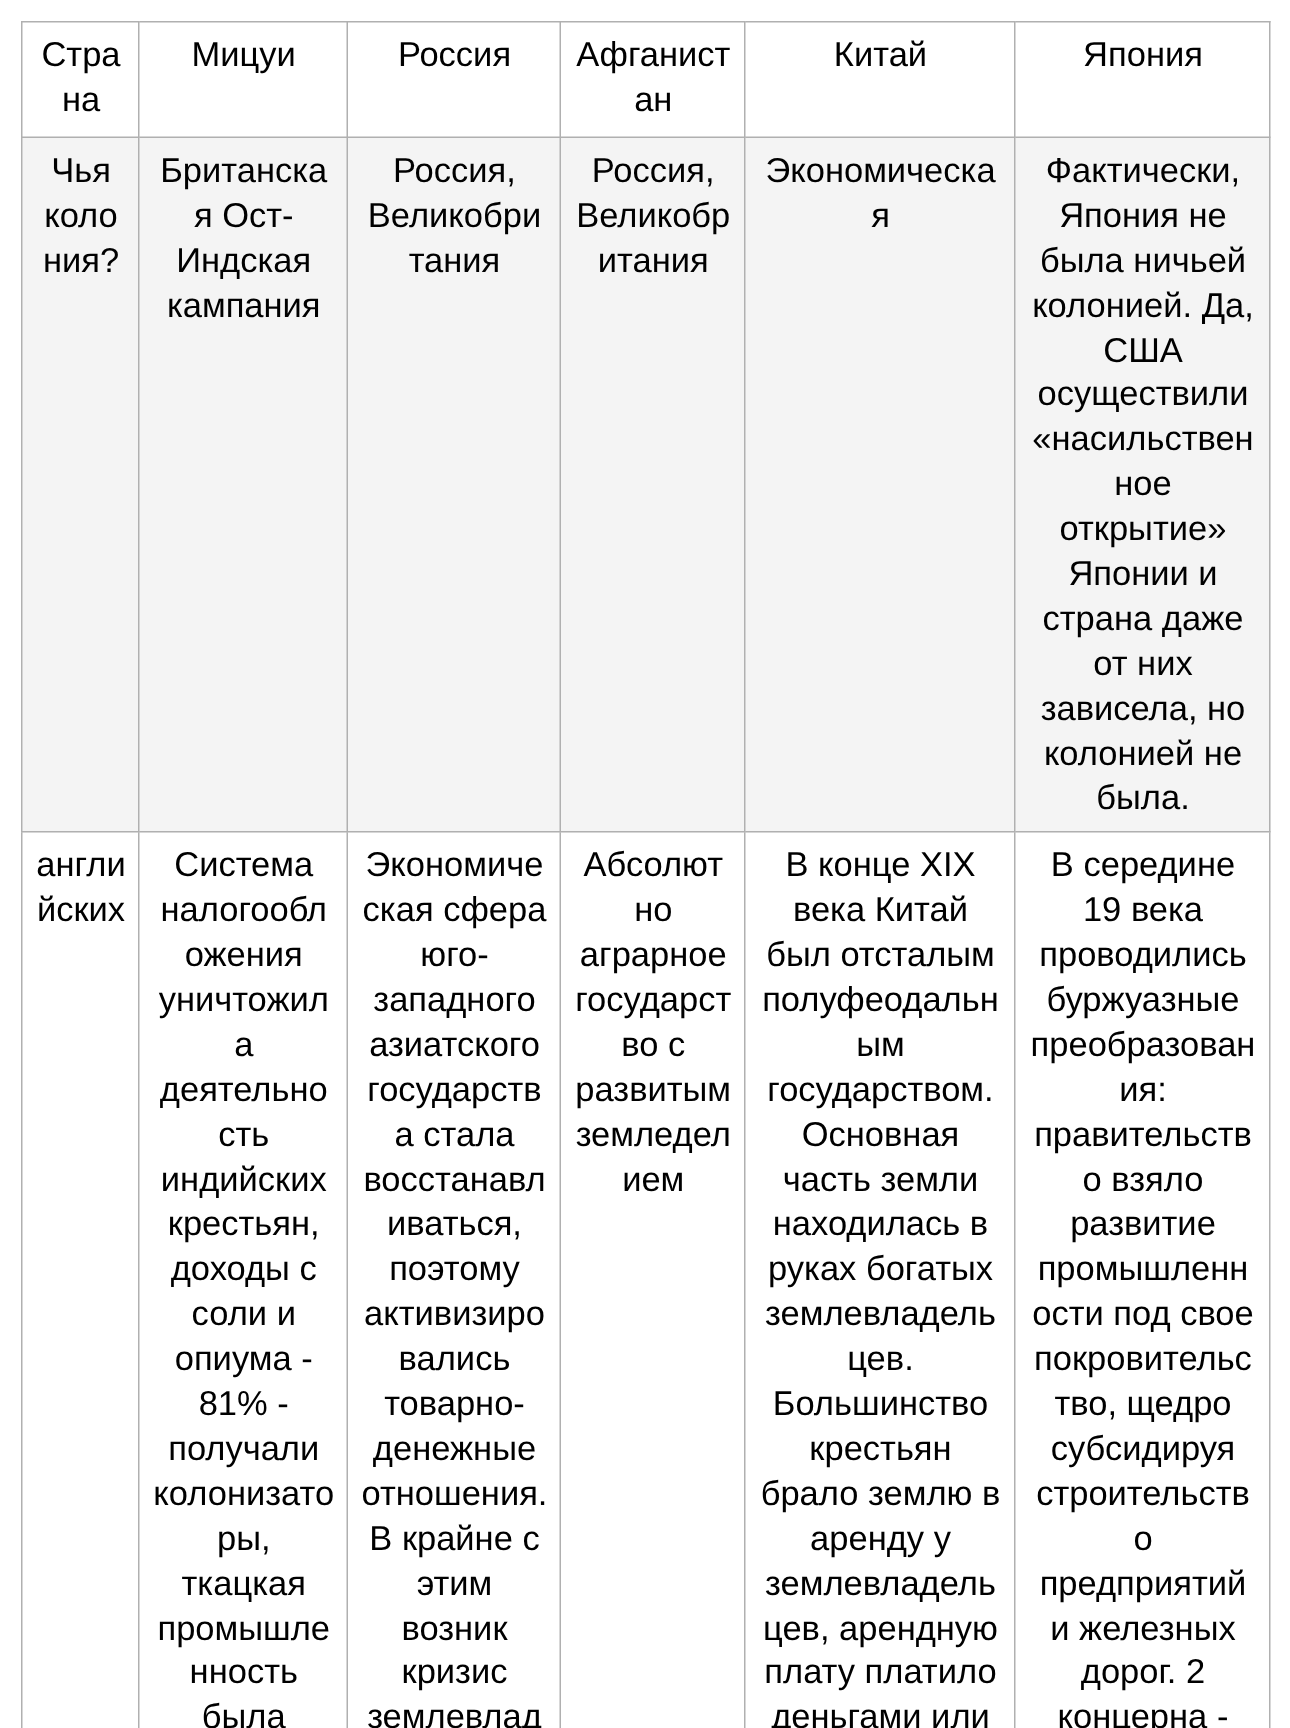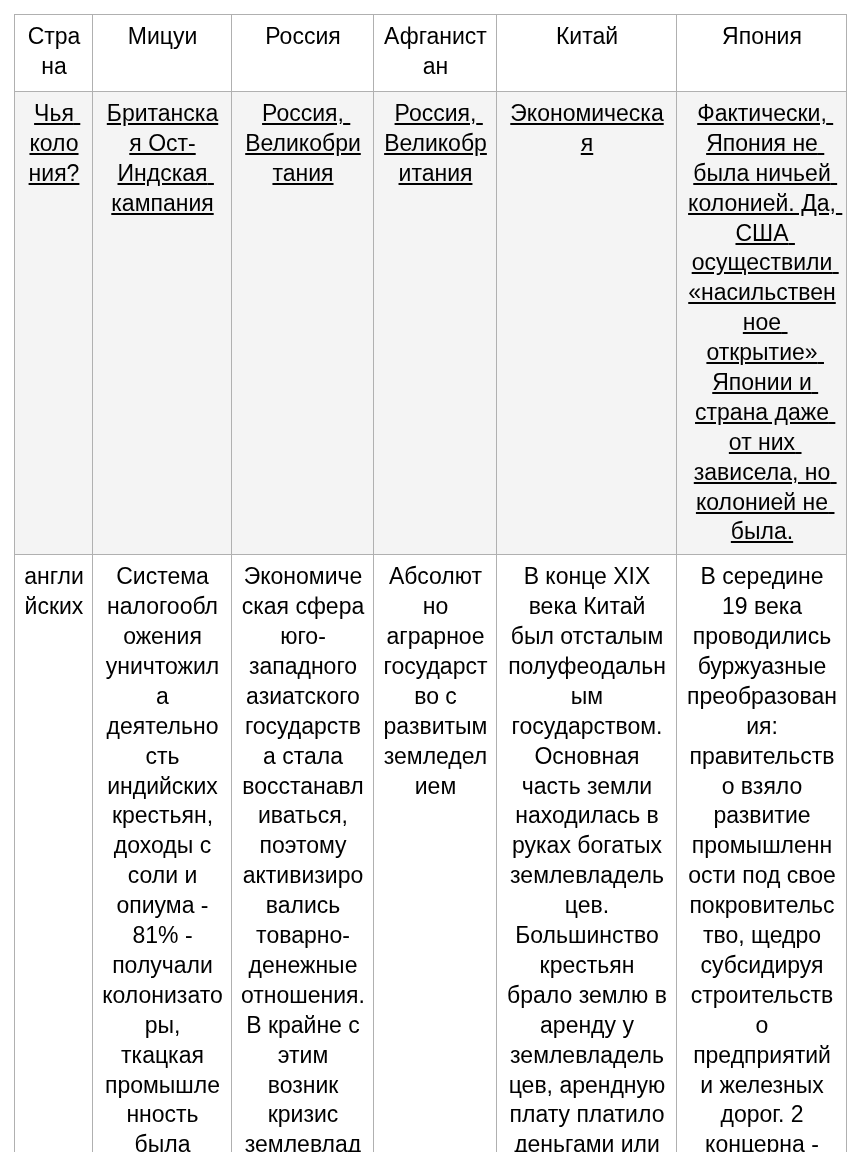--- a/index.html
+++ b/index.html
@@ -52,21 +52,21 @@
   
   col.c-label    { width: 78px; }
   col.c-india    { width: 139px; }
   col.c-persia   { width: 142px; }
   col.c-afghan   { width: 123px; }
   col.c-china    { width: 180px; }
   col.c-japan    { width: 170px; }
 
   tr.row-header td { height: 62px; }
 
-  tr.row-shaded td { background: #f4f4f4; text-decoration: underline; }
+  tr.row-shaded td { background: #f4f4f4; }
 
   tr.row-colony td { height: 268px; }
   tr.row-economy td { height: 760px; }
 
   .cell-text {
     display: block;
     white-space: pre-wrap;
   }
 </style>
 </head>

